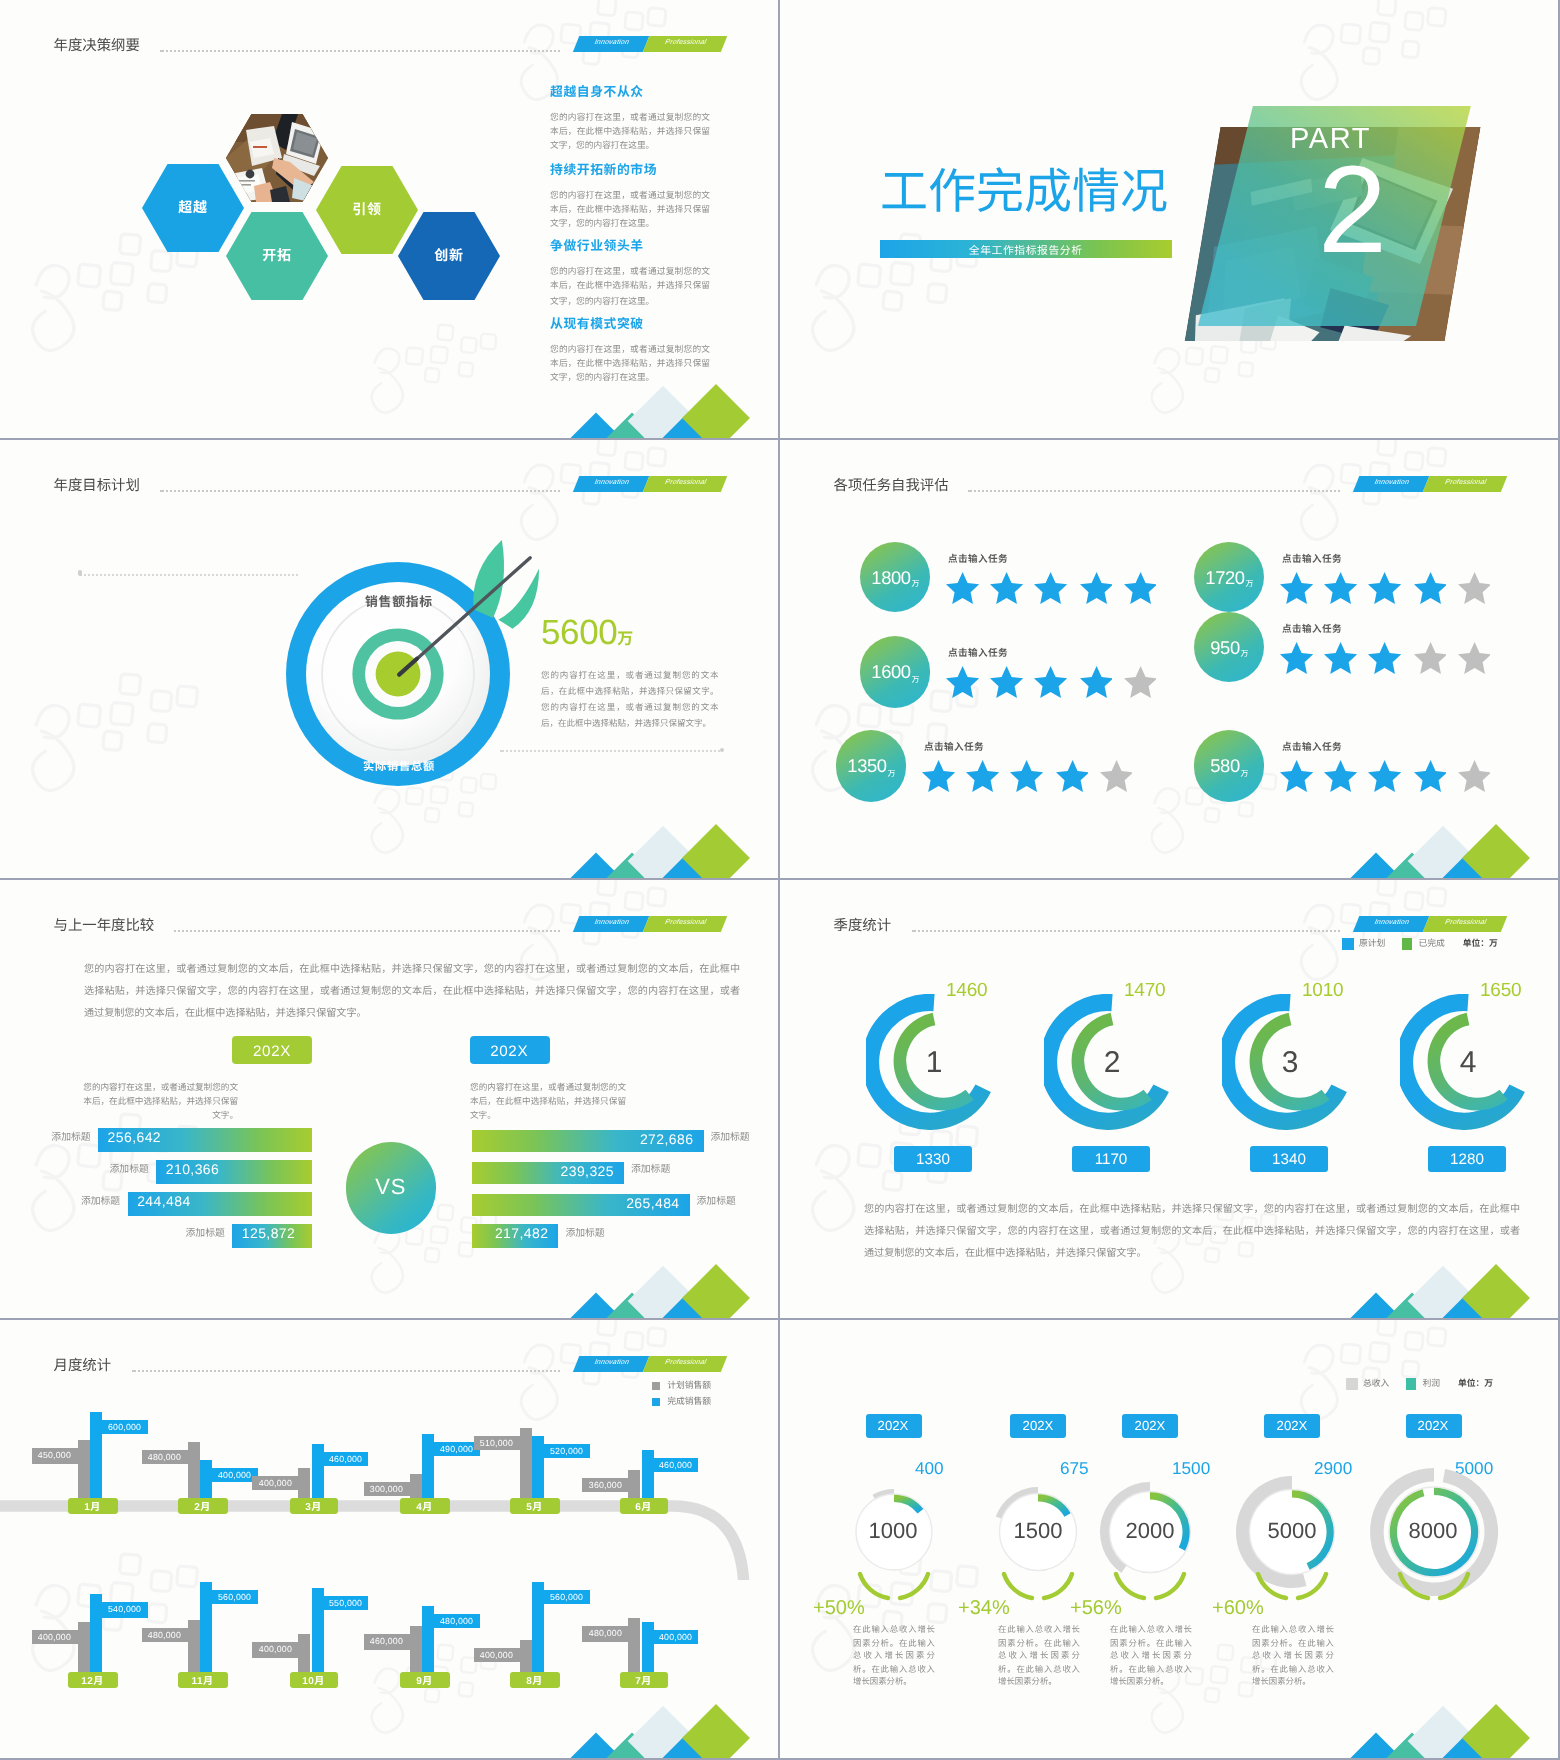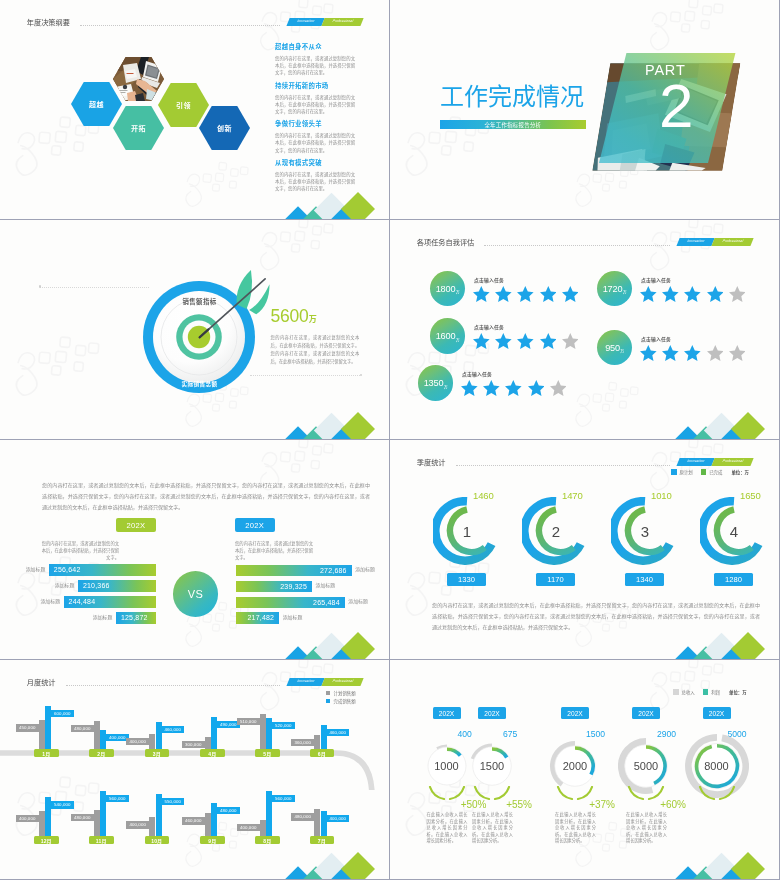--- a/index.html
+++ b/index.html
@@ -161,21 +161,21 @@
   .s8lt{font-size:4.4px;color:#7b7b7b;margin-left:3px;}
   .s8unit{font-size:4.4px;color:#4a4a4a;font-weight:bold;margin-left:9px;}
   .s8item{position:absolute;width:80px;height:219px;text-decoration:underline;}
   .s8badge{position:absolute;left:26px;top:47px;width:28px;height:12px;background:#1CA4E8;
            border-radius:1.5px;color:#fff;font-size:6.6px;display:flex;align-items:center;justify-content:center;}
   .s8top{position:absolute;left:51px;top:69px;font-size:8.6px;color:#1CA4E8;white-space:nowrap;}
   .s8donut{position:absolute;left:-20px;top:45.5px;display:block;}
   .s8val{position:absolute;left:0;top:45.5px;width:80px;height:120px;display:flex;
          align-items:center;justify-content:center;font-size:11px;color:#4a4a4a;}
   .s8brk{position:absolute;left:20px;top:126px;display:block;}
-  .s8pct{position:absolute;left:0;top:139px;width:80px;text-align:right;font-size:10px;color:#A3CB33;}
+  .s8pct{position:absolute;left:0;top:139px;width:80px;text-align:left;font-size:10px;color:#A3CB33;}
   .s8note{position:absolute;left:20px;top:152px;width:41px;font-size:4.2px;color:#8d8d8d;
           line-height:6.6px;text-align:justify;}
   .s1b{font-size:4.35px;color:#8d8d8d;line-height:7.2px;letter-spacing:0;margin-top:4.5px;text-align:justify;}
 
 </style>
 </head>
 <body>
 
 <div class="page">
 <div class="grid">
@@ -408,20 +408,28 @@
         <rect x="58" y="30" width="13" height="13" rx="2.5" transform="rotate(45 64.5 36.5)"></rect>
         <rect x="74" y="42" width="13" height="13" rx="2.5" transform="rotate(45 80.5 48.5)"></rect>
         <rect x="60" y="52" width="11" height="11" rx="2.5" transform="rotate(45 65.5 57.5)"></rect>
         <rect x="90" y="32" width="12" height="12" rx="2.5" transform="rotate(45 96 38)"></rect>
         <rect x="98" y="52" width="12" height="12" rx="2.5" transform="rotate(45 104 58)"></rect>
         <rect x="84" y="66" width="11" height="11" rx="2.5" transform="rotate(45 89.5 71.5)"></rect>
         <rect x="112" y="60" width="12" height="12" rx="2.5" transform="rotate(45 118 66)"></rect>
       </g>
     </svg>
   </div>
+  <div class="shead">
+    <div class="stitle" style="left:26.8px;top:18.5px">年度目标计划</div>
+    <div class="dotline" style="left:80px;top:25px;width:200px"></div>
+    <div class="banner" style="left:288px;top:18px">
+      <div class="bl" style="width:35px">Innovation</div>
+      <div class="br" style="width:39px">Professional</div>
+    </div>
+  </div>
 
   <div class="s3conn s3conn-l"></div>
   <div class="s3conn s3conn-r"></div>
   <div class="s3dot s3dot-l"></div>
   <div class="s3dot s3dot-r"></div>
 
   <svg class="s3target" viewBox="0 0 112 112" width="112" height="112">
     <defs>
       <radialGradient id="s3inner" cx="0.40" cy="0.33" r="0.80">
         <stop offset="0%" stop-color="#ffffff"></stop>
@@ -576,21 +584,21 @@
               <path d="M12 0 L15.6 7.8 L24 8.8 L17.8 14.6 L19.5 23 L12 18.8 L4.5 23 L6.2 14.6 L0 8.8 L8.4 7.8 Z" fill="#1CA4E8"></path>
             </svg>
             <svg viewBox="0 0 24 23">
               <path d="M12 0 L15.6 7.8 L24 8.8 L17.8 14.6 L19.5 23 L12 18.8 L4.5 23 L6.2 14.6 L0 8.8 L8.4 7.8 Z" fill="#1CA4E8"></path>
             </svg>
             <svg viewBox="0 0 24 23">
               <path d="M12 0 L15.6 7.8 L24 8.8 L17.8 14.6 L19.5 23 L12 18.8 L4.5 23 L6.2 14.6 L0 8.8 L8.4 7.8 Z" fill="#BFBFBF"></path>
             </svg>
           </div>
   </div>
-  <div class="s4item" style="left:207px;top:110px">
+  <div class="s4item" style="left:207px;top:86px">
     <div class="s4circle">
       <span>950</span>
             <em>万</em>
     </div>
     <div class="s4lbl">点击输入任务</div>
     <div class="s4stars">
             <svg viewBox="0 0 24 23">
               <path d="M12 0 L15.6 7.8 L24 8.8 L17.8 14.6 L19.5 23 L12 18.8 L4.5 23 L6.2 14.6 L0 8.8 L8.4 7.8 Z" fill="#1CA4E8"></path>
             </svg>
             <svg viewBox="0 0 24 23">
@@ -603,20 +611,44 @@
               <path d="M12 0 L15.6 7.8 L24 8.8 L17.8 14.6 L19.5 23 L12 18.8 L4.5 23 L6.2 14.6 L0 8.8 L8.4 7.8 Z" fill="#BFBFBF"></path>
             </svg>
             <svg viewBox="0 0 24 23">
               <path d="M12 0 L15.6 7.8 L24 8.8 L17.8 14.6 L19.5 23 L12 18.8 L4.5 23 L6.2 14.6 L0 8.8 L8.4 7.8 Z" fill="#BFBFBF"></path>
             </svg>
           </div>
   </div>
   <div class="s4item" style="left:28px;top:145.4px">
     <div class="s4circle">
       <span>1350</span>
+            <em>万</em>
+    </div>
+    <div class="s4lbl">点击输入任务</div>
+    <div class="s4stars">
+            <svg viewBox="0 0 24 23">
+              <path d="M12 0 L15.6 7.8 L24 8.8 L17.8 14.6 L19.5 23 L12 18.8 L4.5 23 L6.2 14.6 L0 8.8 L8.4 7.8 Z" fill="#1CA4E8"></path>
+            </svg>
+            <svg viewBox="0 0 24 23">
+              <path d="M12 0 L15.6 7.8 L24 8.8 L17.8 14.6 L19.5 23 L12 18.8 L4.5 23 L6.2 14.6 L0 8.8 L8.4 7.8 Z" fill="#1CA4E8"></path>
+            </svg>
+            <svg viewBox="0 0 24 23">
+              <path d="M12 0 L15.6 7.8 L24 8.8 L17.8 14.6 L19.5 23 L12 18.8 L4.5 23 L6.2 14.6 L0 8.8 L8.4 7.8 Z" fill="#1CA4E8"></path>
+            </svg>
+            <svg viewBox="0 0 24 23">
+              <path d="M12 0 L15.6 7.8 L24 8.8 L17.8 14.6 L19.5 23 L12 18.8 L4.5 23 L6.2 14.6 L0 8.8 L8.4 7.8 Z" fill="#1CA4E8"></path>
+            </svg>
+            <svg viewBox="0 0 24 23">
+              <path d="M12 0 L15.6 7.8 L24 8.8 L17.8 14.6 L19.5 23 L12 18.8 L4.5 23 L6.2 14.6 L0 8.8 L8.4 7.8 Z" fill="#BFBFBF"></path>
+            </svg>
+          </div>
+  </div>
+  <div class="s4item" style="left:207px;top:145.4px">
+    <div class="s4circle">
+      <span>580</span>
             <em>万</em>
     </div>
     <div class="s4lbl">点击输入任务</div>
     <div class="s4stars">
             <svg viewBox="0 0 24 23">
               <path d="M12 0 L15.6 7.8 L24 8.8 L17.8 14.6 L19.5 23 L12 18.8 L4.5 23 L6.2 14.6 L0 8.8 L8.4 7.8 Z" fill="#1CA4E8"></path>
             </svg>
             <svg viewBox="0 0 24 23">
               <path d="M12 0 L15.6 7.8 L24 8.8 L17.8 14.6 L19.5 23 L12 18.8 L4.5 23 L6.2 14.6 L0 8.8 L8.4 7.8 Z" fill="#1CA4E8"></path>
             </svg>
@@ -674,20 +706,28 @@
         <path d="M36 20 q12 -8 18 0 q5 8 -4 13 q-9 4 -15 -4"></path>
         <rect x="58" y="30" width="13" height="13" rx="2.5" transform="rotate(45 64.5 36.5)"></rect>
         <rect x="74" y="42" width="13" height="13" rx="2.5" transform="rotate(45 80.5 48.5)"></rect>
         <rect x="60" y="52" width="11" height="11" rx="2.5" transform="rotate(45 65.5 57.5)"></rect>
         <rect x="90" y="32" width="12" height="12" rx="2.5" transform="rotate(45 96 38)"></rect>
         <rect x="98" y="52" width="12" height="12" rx="2.5" transform="rotate(45 104 58)"></rect>
         <rect x="84" y="66" width="11" height="11" rx="2.5" transform="rotate(45 89.5 71.5)"></rect>
         <rect x="112" y="60" width="12" height="12" rx="2.5" transform="rotate(45 118 66)"></rect>
       </g>
     </svg>
+  </div>
+  <div class="shead">
+    <div class="stitle" style="left:26.8px;top:18.5px">与上一年度比较</div>
+    <div class="dotline" style="left:87px;top:25px;width:193px"></div>
+    <div class="banner" style="left:288px;top:18px">
+      <div class="bl" style="width:35px">Innovation</div>
+      <div class="br" style="width:39px">Professional</div>
+    </div>
   </div>
   <div class="s5intro">您的内容打在这里，或者通过复制您的文本后，在此框中选择粘贴，并选择只保留文字，您的内容打在这里，或者通过复制您的文本后，在此框中选择粘贴，并选择只保留文字，您的内容打在这里，或者通过复制您的文本后，在此框中选择粘贴，并选择只保留文字，您的内容打在这里，或者通过复制您的文本后，在此框中选择粘贴，并选择只保留文字。</div>
   <div class="s5yr s5yr-g">202X</div>
   <div class="s5yr s5yr-b">202X</div>
   <div class="s5desc s5desc-l">您的内容打在这里，或者通过复制您的文本后，在此框中选择粘贴，并选择只保留文字。</div>
   <div class="s5desc s5desc-r">您的内容打在这里，或者通过复制您的文本后，在此框中选择粘贴，并选择只保留文字。</div>
   <div class="s5vs">VS</div>
   <div class="s5bar s5bl" style="left:48.8px;top:124.4px;width:107.7px">
     <span class="s5val">256,642</span>
     <span class="s5lab s5lab-l">添加标题</span>
@@ -1173,41 +1213,41 @@
       <path d="M60.00 43.20 A16.80 16.80 0 0 1 73.24 49.66" fill="none" stroke="url(#s8g0)" stroke-width="3.6"></path>
     </svg>
     <div class="s8val">1000</div>
     <svg class="s8brk" viewBox="0 0 40 16" width="40" height="16">
       <path d="M3 1 A18 18 0 0 0 17 13" fill="none" stroke="#A3CB33" stroke-width="2.2" stroke-linecap="round"></path>
       <path d="M37 1 A18 18 0 0 1 23 13" fill="none" stroke="#A3CB33" stroke-width="2.2" stroke-linecap="round"></path>
     </svg>
     <div class="s8pct">+50%</div>
     <div class="s8note">在此输入总收入增长因素分析。在此输入总收入增长因素分析。在此输入总收入增长因素分析。</div>
   </div>
-  <div class="s8item" style="left:62px;top:0px">
+  <div class="s8item" style="left:89px;top:0px">
     <div class="s8badge">202X</div>
     <div class="s8top">675</div>
     <svg class="s8donut" viewBox="0 0 120 120" width="120" height="120">
       <defs>
               <linearGradient id="s8g1" x1="0.15" y1="0" x2="0.95" y2="0.9">
         <stop offset="0%" stop-color="#86C440"></stop>
                 <stop offset="45%" stop-color="#45BB8F"></stop>
         <stop offset="100%" stop-color="#1CA8DC"></stop>
               </linearGradient>
             </defs>
       <path d="M60.00 40.90 A19.10 19.10 0 0 0 42.05 53.47" fill="none" stroke="#D8D8D8" stroke-width="6.8"></path>
       <circle cx="60" cy="60" r="19.25" fill="#fff" stroke="#EAEAEA" stroke-width="0.7"></circle>
       <path d="M60.00 42.95 A17.05 17.05 0 0 1 74.77 51.48" fill="none" stroke="url(#s8g1)" stroke-width="3.6"></path>
     </svg>
     <div class="s8val">1500</div>
     <svg class="s8brk" viewBox="0 0 40 16" width="40" height="16">
       <path d="M3 1 A18 18 0 0 0 17 13" fill="none" stroke="#A3CB33" stroke-width="2.2" stroke-linecap="round"></path>
       <path d="M37 1 A18 18 0 0 1 23 13" fill="none" stroke="#A3CB33" stroke-width="2.2" stroke-linecap="round"></path>
     </svg>
-    <div class="s8pct">+55%</div>
+    <div class="s8pct">+34%</div>
     <div class="s8note">在此输入总收入增长因素分析。在此输入总收入增长因素分析。在此输入总收入增长因素分析。</div>
   </div>
   <div class="s8item" style="left:145px;top:0px">
     <div class="s8badge">202X</div>
     <div class="s8top">1500</div>
     <svg class="s8donut" viewBox="0 0 120 120" width="120" height="120">
       <defs>
               <linearGradient id="s8g2" x1="0.15" y1="0" x2="0.95" y2="0.9">
         <stop offset="0%" stop-color="#86C440"></stop>
                 <stop offset="45%" stop-color="#45BB8F"></stop>
@@ -1216,21 +1256,21 @@
             </defs>
       <path d="M60.00 38.40 A21.60 21.60 0 0 0 47.61 77.69" fill="none" stroke="#D8D8D8" stroke-width="6.8"></path>
       <circle cx="60" cy="60" r="20.25" fill="#fff" stroke="#EAEAEA" stroke-width="0.7"></circle>
       <path d="M60.00 41.95 A18.05 18.05 0 0 1 75.94 68.47" fill="none" stroke="url(#s8g2)" stroke-width="3.6"></path>
     </svg>
     <div class="s8val">2000</div>
     <svg class="s8brk" viewBox="0 0 40 16" width="40" height="16">
       <path d="M3 1 A18 18 0 0 0 17 13" fill="none" stroke="#A3CB33" stroke-width="2.2" stroke-linecap="round"></path>
       <path d="M37 1 A18 18 0 0 1 23 13" fill="none" stroke="#A3CB33" stroke-width="2.2" stroke-linecap="round"></path>
     </svg>
-    <div class="s8pct">+37%</div>
+    <div class="s8pct">+56%</div>
     <div class="s8note">在此输入总收入增长因素分析。在此输入总收入增长因素分析。在此输入总收入增长因素分析。</div>
   </div>
   <div class="s8item" style="left:216px;top:0px">
     <div class="s8badge">202X</div>
     <div class="s8top">2900</div>
     <svg class="s8donut" viewBox="0 0 120 120" width="120" height="120">
       <defs>
               <linearGradient id="s8g3" x1="0.15" y1="0" x2="0.95" y2="0.9">
         <stop offset="0%" stop-color="#86C440"></stop>
                 <stop offset="45%" stop-color="#45BB8F"></stop>

